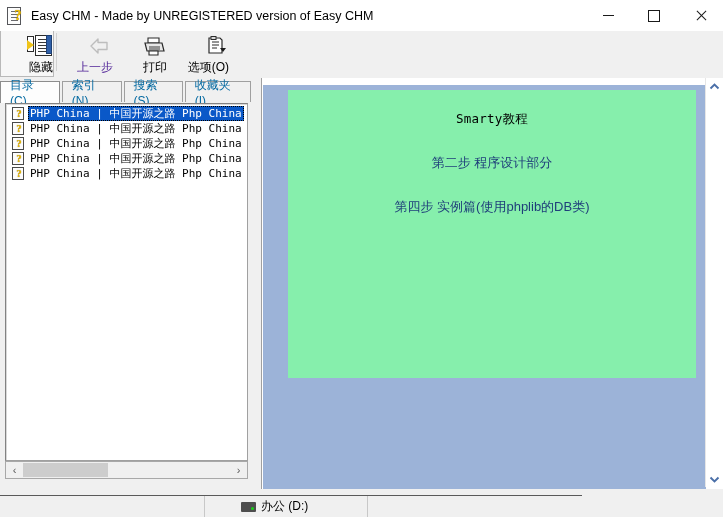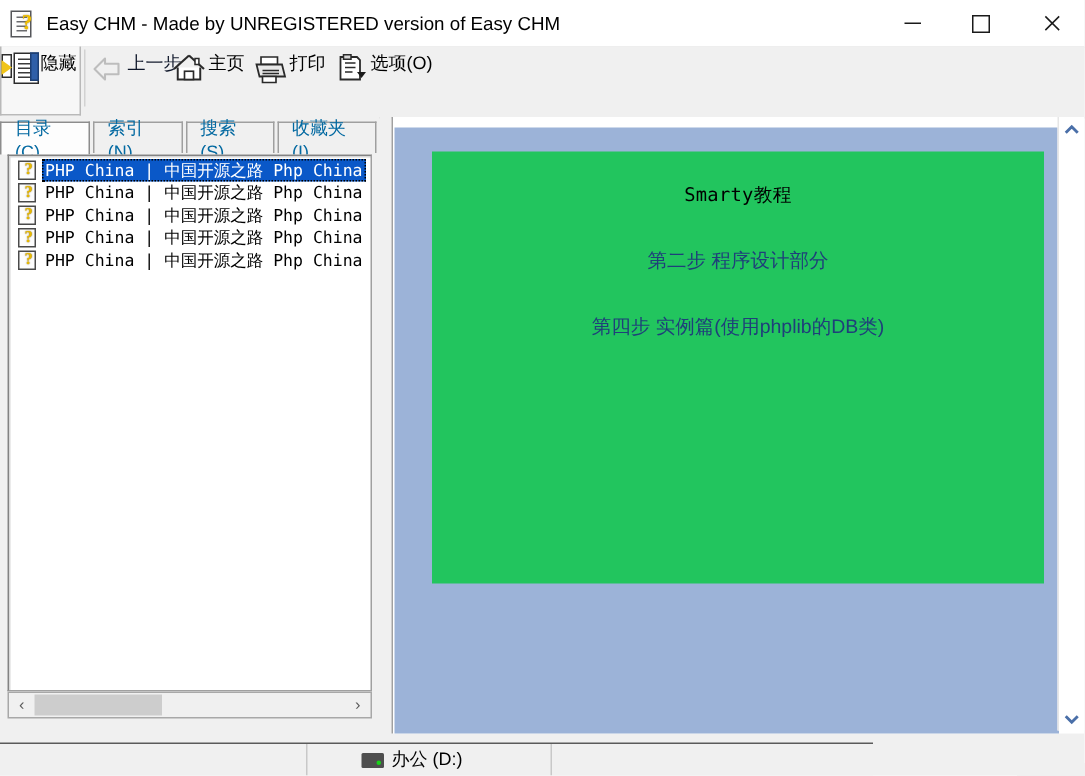--- a/index.html
+++ b/index.html
@@ -49,28 +49,28 @@
   .glyph-close:before{transform:rotate(45deg);}
   .glyph-close:after{transform:rotate(-45deg);}
 
   
   .toolbar{
     position:absolute;left:0;top:31px;width:723px;height:47px;
     background:#f0f0f0;border-bottom:1px solid #c6c6c6;
     display:flex;align-items:flex-start;
   }
   .tb-btn{
-    width:54px;height:46px;display:flex;flex-direction:row;
-    align-items:flex-start;justify-content:flex-start;padding-top:3px;
+    width:54px;height:46px;display:flex;flex-direction:column;
+    align-items:flex-end;justify-content:flex-start;padding-top:3px;
     box-sizing:border-box;position:relative;
   }
   .tb-btn.wide{width:62px;}
   .tb-btn.active{background:#f7f7f7;border:1px solid #b9b9b9;border-top:none;}
   .tb-label{font-size:12px;line-height:13px;margin-top:2px;color:#000;white-space:nowrap;}
-  .tb-btn.disabled .tb-label{color:#0f172a;}
+  .tb-btn.disabled .tb-label{color:#4c1d95;}
   .tb-sep{width:1px;height:38px;background:#d2d2d2;margin:2px 2px 0 2px;}
   .ic{width:26px;height:25px;position:relative;}
 
   
   .ic-hide .doc{position:absolute;right:1px;top:1px;width:15px;height:19px;background:#fff;border:1px solid #2c2c2c;}
   .ic-hide .doc i{position:absolute;left:2px;width:10px;height:1px;background:#3a3a3a;display:block;}
   .ic-hide .doc i:nth-child(1){top:3px}.ic-hide .doc i:nth-child(2){top:6px}
   .ic-hide .doc i:nth-child(3){top:9px}.ic-hide .doc i:nth-child(4){top:12px}
   .ic-hide .doc i:nth-child(5){top:15px}
   .ic-hide .bar{position:absolute;right:1px;top:1px;width:6px;height:19px;background:#2f5fa8;border:1px solid #1d3f73;box-sizing:border-box;}
@@ -130,21 +130,21 @@
 
   
   .right{
     position:absolute;left:261px;top:78px;width:462px;height:411px;
     background:#ffffff;border-left:1px solid #a0a0a0;box-sizing:border-box;
   }
   .doc-bg{
     position:absolute;left:1px;top:7px;width:443px;height:404px;background:#9cb3d8;
   }
   .doc-white{
-    position:absolute;left:25px;top:5px;width:408px;height:288px;background:#22c55e;margin-top:11px;
+    position:absolute;left:25px;top:5px;width:408px;height:288px;background:#86efac;
   }
   .doc-title{
     text-align:center;margin-top:21px;font-size:12.5px;color:#000;
     font-family:"DejaVu Sans Mono","Liberation Mono",monospace;
     letter-spacing:.2px;
   }
   .doc-link{
     text-align:center;margin-top:26px;font-size:13px;color:#1f3f7a;
     font-family:"Liberation Sans","DejaVu Sans",sans-serif;
     cursor:pointer;
@@ -228,32 +228,20 @@
     <div class="tb-btn disabled">
       <div class="ic ic-arrow">
         <svg width="26" height="25" viewBox="0 0 26 25">
           <path d="M11 5 L4 12 L11 19 L11 15.5 L20 15.5 L20 8.5 L11 8.5 Z" fill="#f0f0f0" stroke="#bdbdbd" stroke-width="1.4" stroke-linejoin="round"></path>
         </svg>
       </div>
       <div class="tb-label">上一步</div>
     </div>
 
 
-    <div class="tb-btn">
-      <div class="ic ic-home">
-        <svg width="26" height="25" viewBox="0 0 26 25">
-          <path d="M13 3 L23 12" stroke="#2a2a2a" stroke-width="1.4" fill="none"></path>
-          <path d="M13 3 L3 12" stroke="#2a2a2a" stroke-width="1.4" fill="none"></path>
-          <path d="M5.5 11 L5.5 19 L20.5 19 L20.5 11" stroke="#2a2a2a" stroke-width="1.3" fill="#ffffff"></path>
-          <rect x="10" y="13.5" width="6" height="5.5" fill="#ffffff" stroke="#2a2a2a" stroke-width="1.1"></rect>
-          <rect x="17" y="5" width="2.6" height="4" fill="#ffffff" stroke="#2a2a2a" stroke-width="1"></rect>
-        </svg>
-      </div>
-      <div class="tb-label">主页</div>
-    </div>
 
     <div class="tb-btn">
       <div class="ic ic-print">
         <svg width="26" height="25" viewBox="0 0 26 25">
           <path d="M7 4 L18 4 L18 9 L7 9 Z" fill="#ffffff" stroke="#2a2a2a" stroke-width="1.1"></path>
           <path d="M4 9 L21 9 L23 17 L6 17 Z" fill="#e8e8e8" stroke="#2a2a2a" stroke-width="1.2"></path>
           <path d="M8 13 L19 13" stroke="#2a2a2a" stroke-width="0.9"></path>
           <path d="M8 15 L19 15" stroke="#2a2a2a" stroke-width="0.9"></path>
           <path d="M8 17 L17 17 L17 21 L8 21 Z" fill="#ffffff" stroke="#2a2a2a" stroke-width="1.1"></path>
         </svg>

